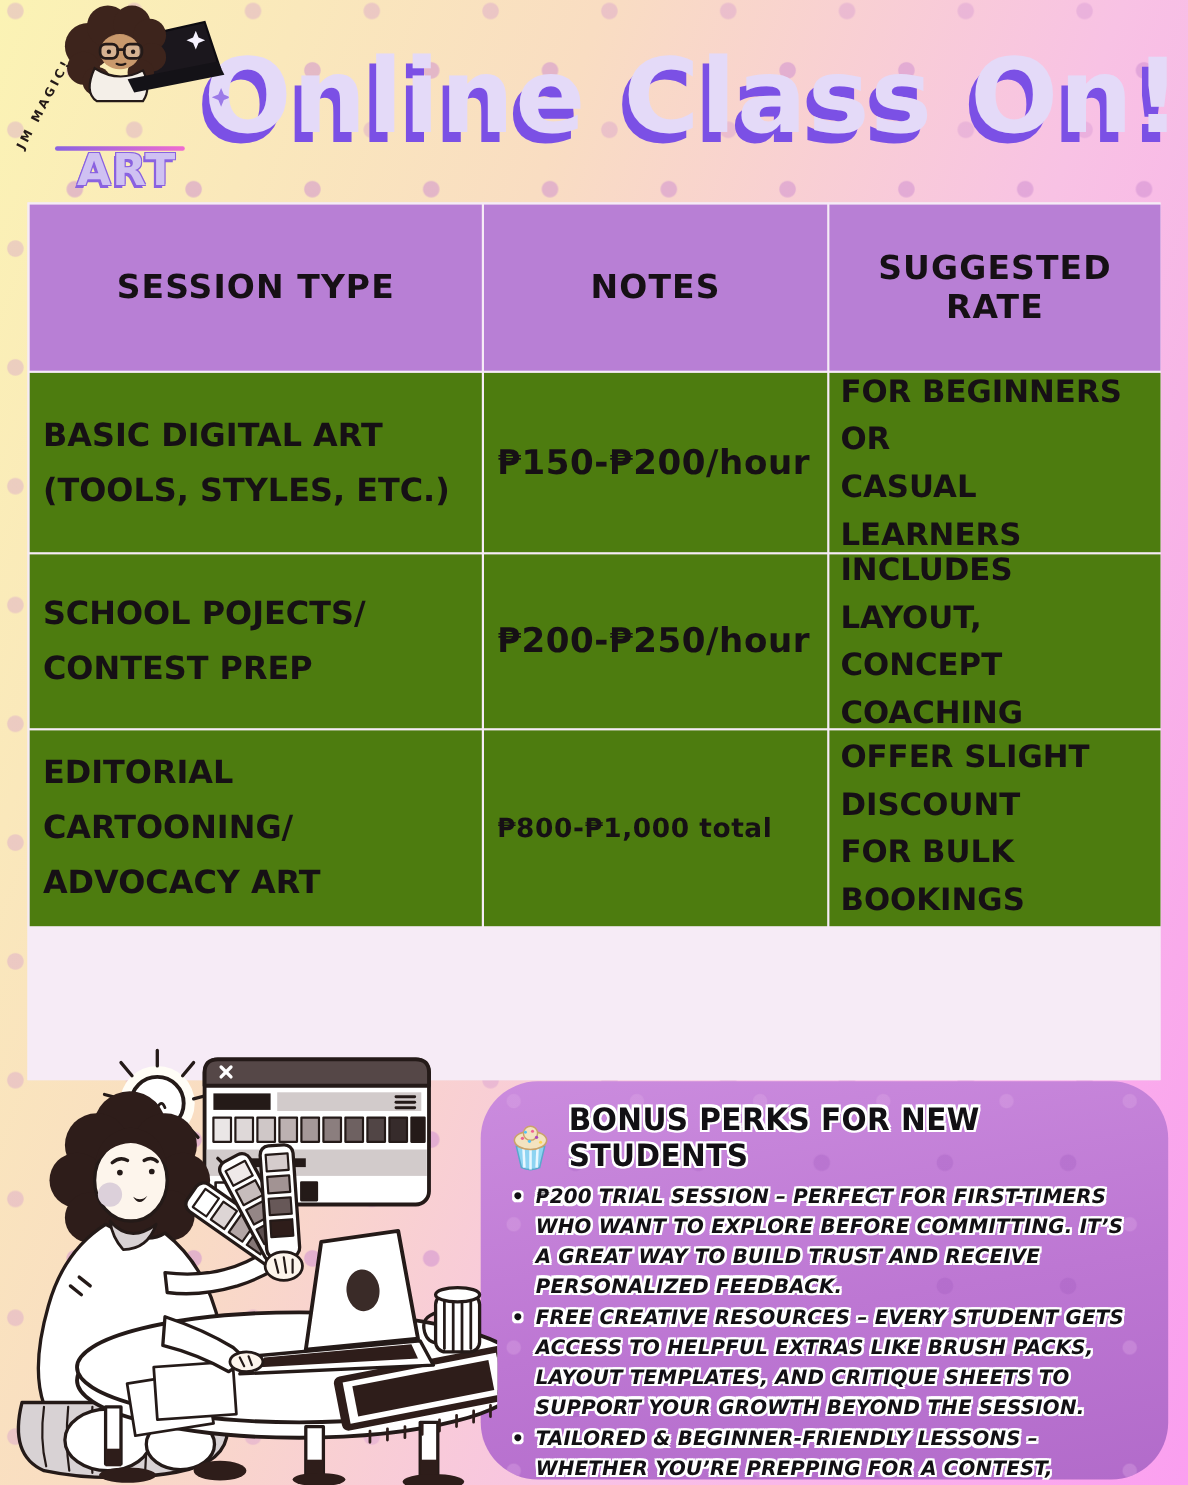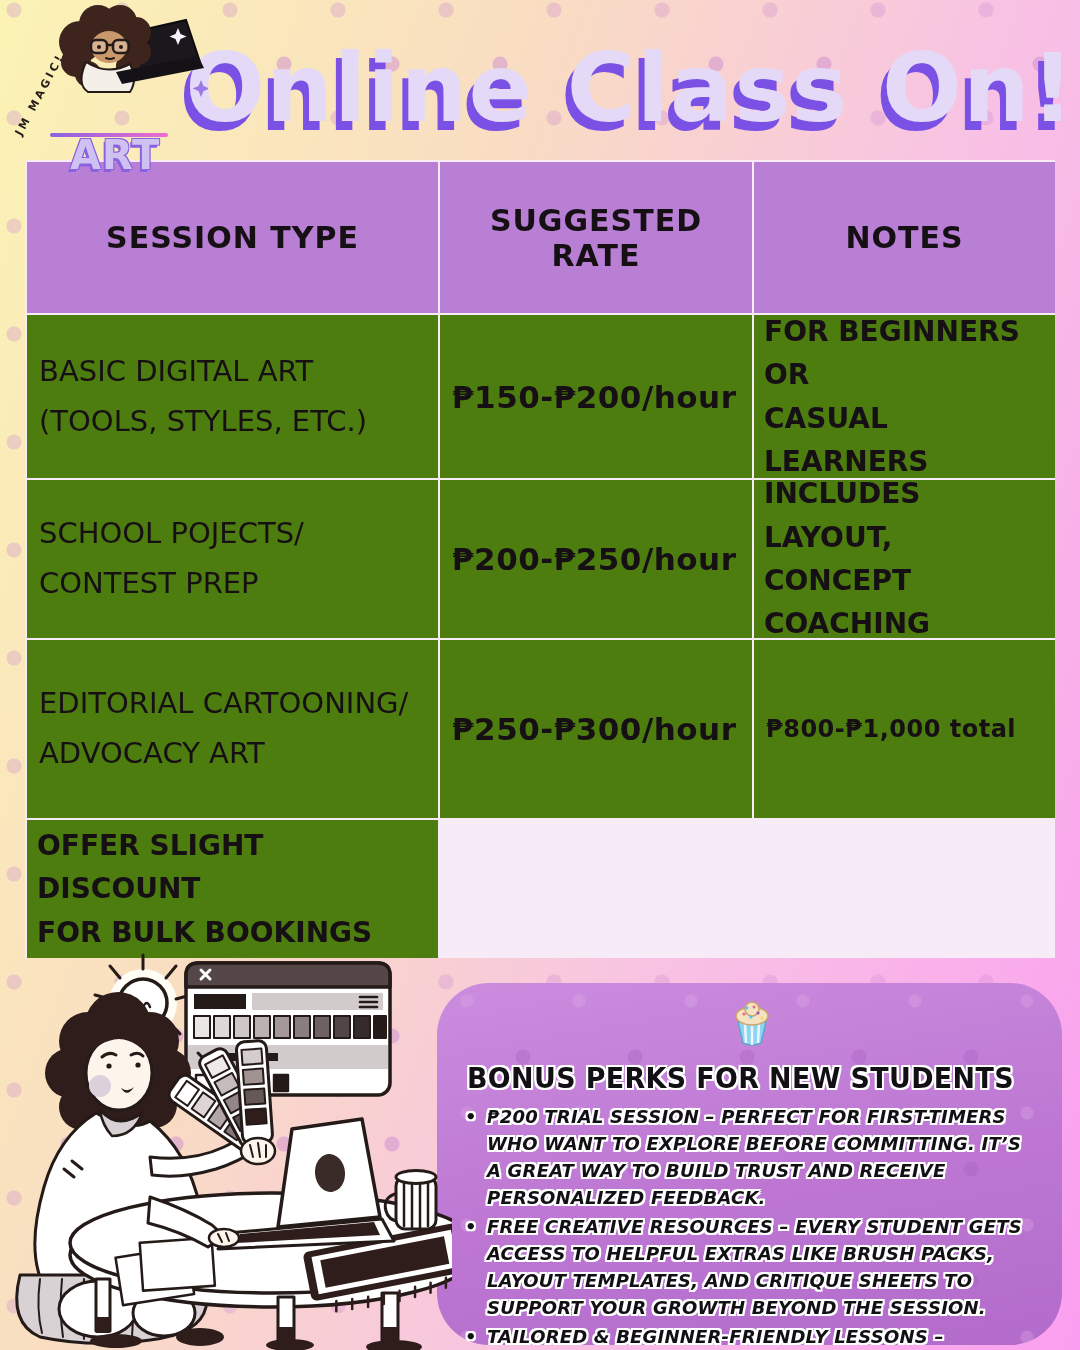--- a/index.html
+++ b/index.html
@@ -37,47 +37,47 @@
   .brand-char{position:absolute;left:18px;top:0;}
   
   .page-title{
     position:absolute;left:190px;top:14px;width:880px;height:148px;z-index:2;
     display:flex;align-items:center;justify-content:center;
     font-size:94px;font-weight:800;letter-spacing:1px;white-space:nowrap;
     color:#e4daf8;text-shadow:-6px 9px 0 #7b50e5;
   }
   
   .price-table{
-    position:absolute;left:25px;top:160px;width:1030px;height:798px;z-index:1;
+    position:absolute;left:25px;top:184px;width:1030px;height:798px;z-index:1;
     display:grid;grid-template-columns:411px 312px 301px;
     grid-template-rows:151px 163px 158px 178px 138px;
     gap:2px;background:#f6ebf6;border:2px solid #f6ebf6;box-sizing:border-box;
   }
   .cell{display:flex;flex-direction:column;justify-content:center;color:#161015;}
   .cell span{white-space:pre-line;}
   .hcell{background:#b87fd5;align-items:center;text-align:center;
     font-size:30px;font-weight:800;letter-spacing:1px;}
   .bcell{background:#4d7c0f;align-items:flex-start;padding-left:12px;box-sizing:border-box;}
-  .type-cell{font-size:29px;font-weight:400;line-height:1.72;}
+  .type-cell{font-size:29px;font-weight:700;line-height:1.72;}
   .rate-cell{font-size:31px;font-weight:800;letter-spacing:.5px;}
   .rate-cell.small{font-size:24px;}
   .notes-cell{font-size:28px;font-weight:800;line-height:1.55;padding-left:10px;}
   
   .bonus{
     position:absolute;left:437px;top:983px;width:625px;height:362px;z-index:2;
     border-radius:52px;box-sizing:border-box;padding:18px 22px 14px 26px;
     background:linear-gradient(170deg,#cb8cde 0%,#bd77d3 55%,#b26bca 100%);
   }
   .bonus::before{
     content:"";position:absolute;inset:0;border-radius:inherit;pointer-events:none;
     background-image:radial-gradient(circle, rgba(160,90,190,.30) 7px, transparent 8px),
                      radial-gradient(circle, rgba(222,170,230,.35) 6px, transparent 7px);
     background-size:112px 112px,112px 112px;background-position:30px 18px,86px 74px;
   }
-  .bonus-head{position:relative;display:flex;align-items:center;gap:15px;margin-bottom:8px;flex-direction:column;}
+  .bonus-head{position:relative;display:flex;align-items:flex-end;gap:15px;margin-bottom:8px;}
   .outlined{
     color:#121014;
     text-shadow:-2px -2px 0 #fff,2px -2px 0 #fff,-2px 2px 0 #fff,2px 2px 0 #fff,
                 -2px 0 0 #fff,2px 0 0 #fff,0 -2px 0 #fff,0 2px 0 #fff;
   }
   .bonus-title{font-size:28px;font-weight:800;letter-spacing:.4px;transform:scaleX(.96);transform-origin:left;}
   .bonus-list{position:relative;list-style:none;margin:2px 0 0 0;padding:0;}
   .bonus-list li{
     position:relative;padding-left:24px;margin-bottom:2px;
     font-size:18px;font-style:italic;font-weight:bold;line-height:1.5;letter-spacing:.2px;
@@ -123,24 +123,24 @@
     <div class="brand-name2">ART</div>
   </div>
 
   <div class="page-title">Online Class On!</div>
 
   <div class="price-table">
     <div class="cell hcell">
         <span>SESSION TYPE</span>
       </div>
     <div class="cell hcell">
+        <span>NOTES</span>
+      </div>
+    <div class="cell hcell">
         <span>SUGGESTED RATE</span>
-      </div>
-    <div class="cell hcell">
-        <span>NOTES</span>
       </div>
 
     <div class="cell bcell type-cell">
         <span>BASIC DIGITAL ART
 (TOOLS, STYLES, ETC.)</span>
       </div>
     <div class="cell bcell rate-cell">
         <span>₱150-₱200/hour</span>
       </div>
     <div class="cell bcell notes-cell">
@@ -156,23 +156,20 @@
         <span>₱200-₱250/hour</span>
       </div>
     <div class="cell bcell notes-cell">
         <span>INCLUDES LAYOUT,
 CONCEPT COACHING</span>
       </div>
 
     <div class="cell bcell type-cell">
         <span>EDITORIAL CARTOONING/
 ADVOCACY ART</span>
-      </div>
-    <div class="cell bcell rate-cell">
-        <span>₱250-₱300/hour</span>
       </div>
 
     <div class="cell bcell rate-cell small">
         <span>₱800-₱1,000 total</span>
       </div>
     <div class="cell bcell notes-cell">
         <span>OFFER SLIGHT
 DISCOUNT
 FOR BULK BOOKINGS</span>
       </div>

